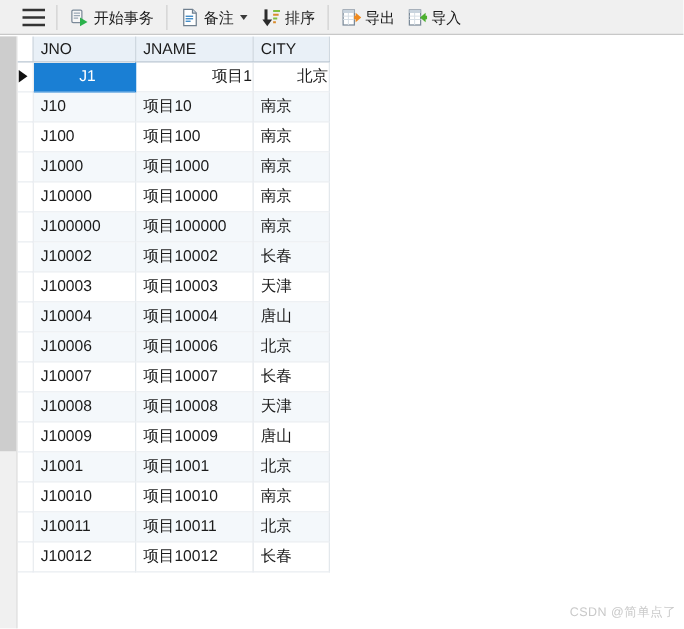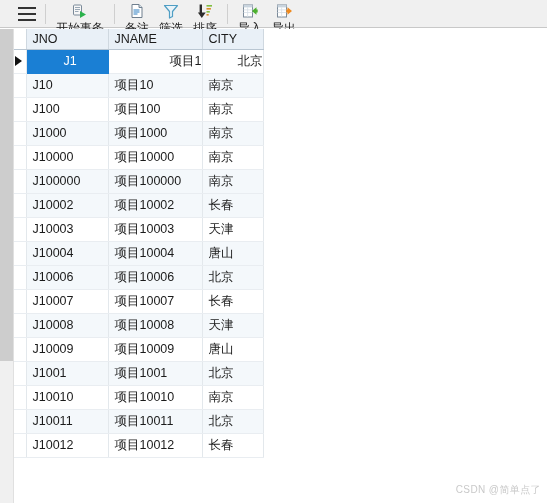--- a/index.html
+++ b/index.html
@@ -40,21 +40,20 @@
     flex: 0 0 auto;
   }
   .tb-btn {
     display: flex;
     align-items: center;
     gap: 3px;
     height: 22px;
     padding: 0 5px;
     cursor: default;
     white-space: nowrap;
-    flex-direction: column;
   }
   .tb-label {
     font-size: 12px;
     color: #1b1b1b;
     line-height: 1;
     font-family: "Liberation Sans", "DejaVu Sans", sans-serif;
   }
   .tb-ico {
     width: 16px;
     height: 16px;
@@ -273,28 +272,20 @@
           <path d="M10 1.5 v3 h3" fill="#dbe6ef" stroke="#6f7f8e" stroke-width="1"></path>
           <rect x="4.5" y="6.5" width="6" height="1" fill="#2d7fc1"></rect>
           <rect x="4.5" y="8.5" width="6" height="1" fill="#2d7fc1"></rect>
           <rect x="4.5" y="10.5" width="4" height="1" fill="#2d7fc1"></rect>
         </svg>
       </span>
       <span class="tb-label">备注</span>
       <span class="caret"></span>
     </div>
 
-    <div class="tb-btn">
-      <span class="tb-ico">
-        <svg width="16" height="16" viewBox="0 0 16 16">
-          <path d="M1.5 2.5 h13 l-5 6 v5 l-3 1.5 v-6.5 z" fill="#e9f3f9" stroke="#4f9ec4" stroke-width="1.2" stroke-linejoin="round"></path>
-        </svg>
-      </span>
-      <span class="tb-label">筛选</span>
-    </div>
 
     <div class="tb-btn">
       <span class="tb-ico">
         <svg width="16" height="16" viewBox="0 0 16 16">
           <rect x="2.6" y="1.5" width="2.4" height="9" fill="#2b2b2b"></rect>
           <path d="M0.9 9.6 h7.8 L4.8 15 Z" fill="#2b2b2b"></path>
           <rect x="9.5" y="2" width="5.5" height="1.6" fill="#7fbf3f"></rect>
           <rect x="9.5" y="5" width="4.4" height="1.6" fill="#d98b2b"></rect>
           <rect x="9.5" y="8" width="3.3" height="1.6" fill="#7fbf3f"></rect>
           <rect x="9.5" y="11" width="2.2" height="1.6" fill="#d98b2b"></rect>
@@ -306,38 +297,38 @@
     <div class="tb-sep"></div>
 
     <div class="tb-btn">
       <span class="tb-ico">
         <svg width="16" height="16" viewBox="0 0 16 16">
           <rect x="1.5" y="2" width="9" height="12" fill="#ffffff" stroke="#7b8a99" stroke-width="1"></rect>
           <rect x="1.5" y="2" width="9" height="2.4" fill="#c9d4de"></rect>
           <rect x="1.5" y="6.5" width="9" height="0.8" fill="#d6dee5"></rect>
           <rect x="1.5" y="9.2" width="9" height="0.8" fill="#d6dee5"></rect>
           <rect x="5.3" y="4.4" width="0.8" height="9.6" fill="#d6dee5"></rect>
-          <path d="M10 8 L14.5 4.2 v2.4 h1.2 v2.8 h-1.2 v2.4 Z" fill="#4caf2e"></path>
+          <path d="M16 8 L11.5 4.2 v2.4 h-1.2 v2.8 h1.2 v2.4 Z" fill="#ef8a1f"></path>
         </svg>
       </span>
-      <span class="tb-label">导入</span>
+      <span class="tb-label">导出</span>
     </div>
 
     <div class="tb-btn">
       <span class="tb-ico">
         <svg width="16" height="16" viewBox="0 0 16 16">
           <rect x="1.5" y="2" width="9" height="12" fill="#ffffff" stroke="#7b8a99" stroke-width="1"></rect>
           <rect x="1.5" y="2" width="9" height="2.4" fill="#c9d4de"></rect>
           <rect x="1.5" y="6.5" width="9" height="0.8" fill="#d6dee5"></rect>
           <rect x="1.5" y="9.2" width="9" height="0.8" fill="#d6dee5"></rect>
           <rect x="5.3" y="4.4" width="0.8" height="9.6" fill="#d6dee5"></rect>
-          <path d="M16 8 L11.5 4.2 v2.4 h-1.2 v2.8 h1.2 v2.4 Z" fill="#ef8a1f"></path>
+          <path d="M10 8 L14.5 4.2 v2.4 h1.2 v2.8 h-1.2 v2.4 Z" fill="#4caf2e"></path>
         </svg>
       </span>
-      <span class="tb-label">导出</span>
+      <span class="tb-label">导入</span>
     </div>
 
   </div>
 
   <div class="grid-wrap">
 
     <div class="vscroll">
       <div class="vscroll-thumb" style="height: 332px; top: 0px;"></div>
     </div>
 

